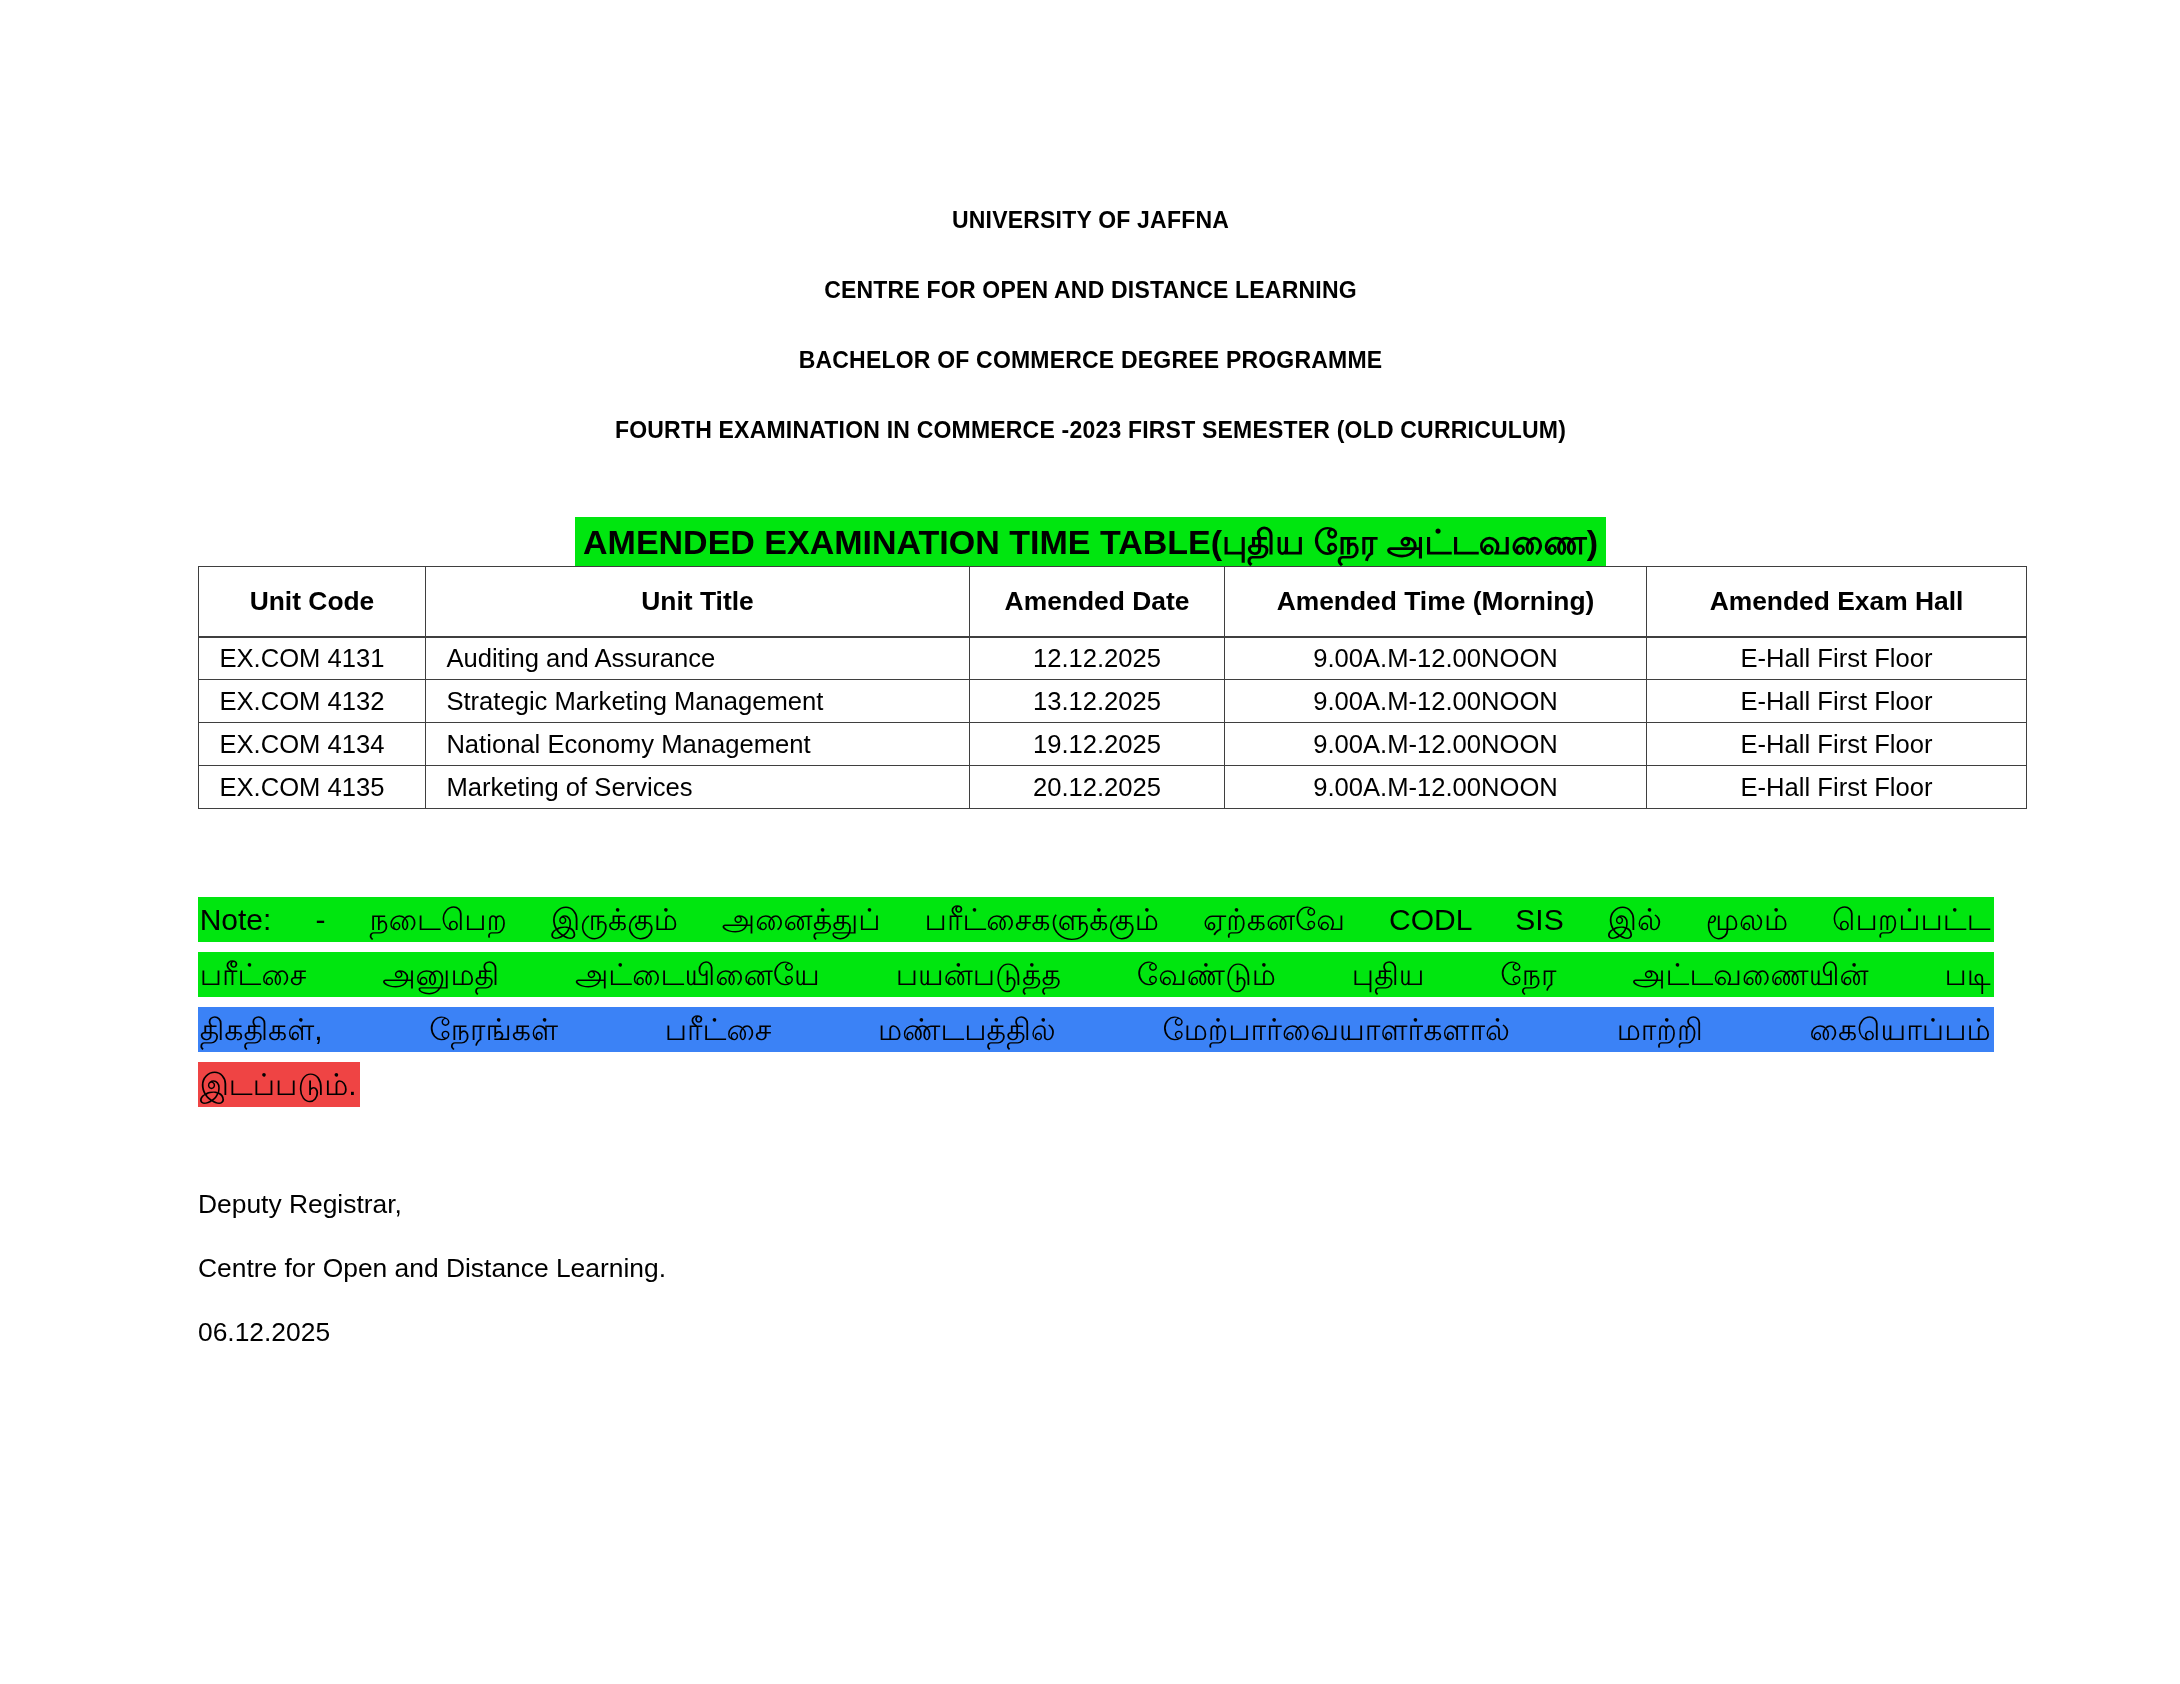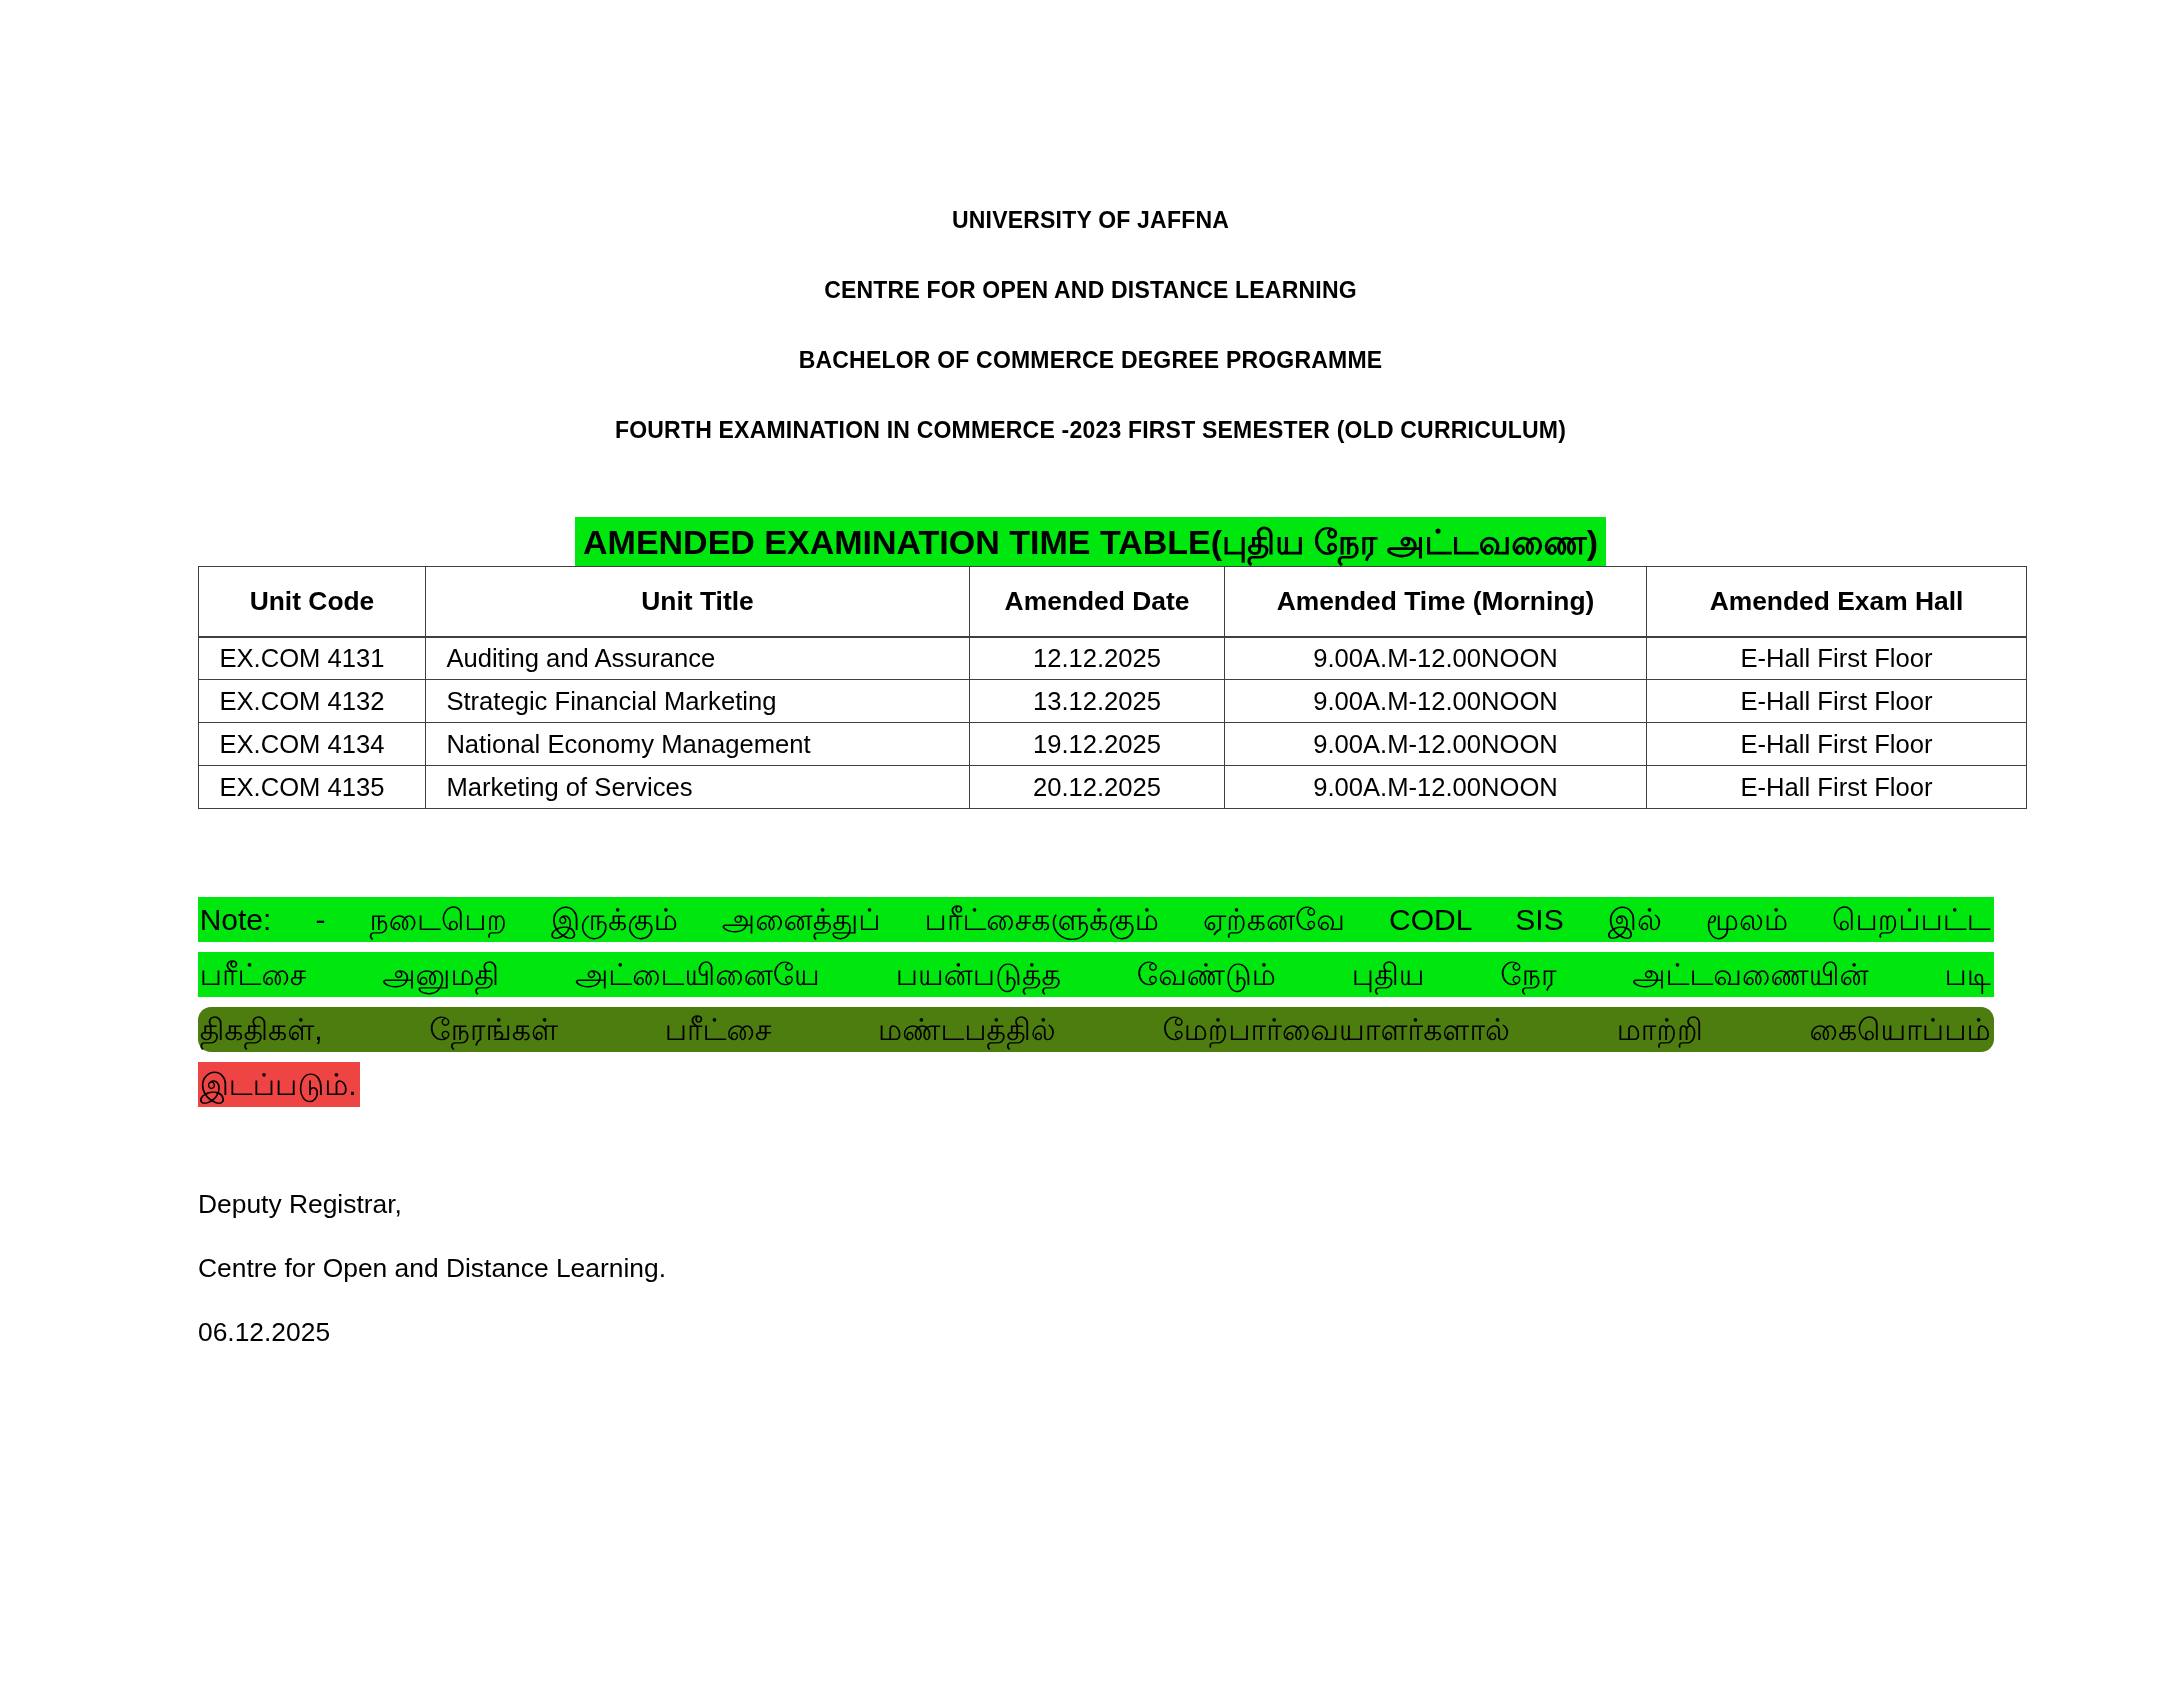--- a/index.html
+++ b/index.html
@@ -123,21 +123,21 @@
       <tbody>
         <tr>
           <td class="left" style="border-color: rgb(63, 63, 63);">EX.COM 4131</td>
           <td class="left" style="border-color: rgb(63, 63, 63);">Auditing and Assurance</td>
           <td style="border-color: rgb(63, 63, 63);">12.12.2025</td>
           <td style="border-color: rgb(63, 63, 63);">9.00A.M-12.00NOON</td>
           <td style="border-color: rgb(63, 63, 63);">E-Hall First Floor</td>
         </tr>
         <tr>
           <td class="left" style="border-color: rgb(63, 63, 63);">EX.COM 4132</td>
-          <td class="left" style="border-color: rgb(63, 63, 63);">Strategic Financial Marketing</td>
+          <td class="left" style="border-color: rgb(63, 63, 63);">Strategic Marketing Management</td>
           <td style="border-color: rgb(63, 63, 63);">13.12.2025</td>
           <td style="border-color: rgb(63, 63, 63);">9.00A.M-12.00NOON</td>
           <td style="border-color: rgb(63, 63, 63);">E-Hall First Floor</td>
         </tr>
         <tr>
           <td class="left" style="border-color: rgb(63, 63, 63);">EX.COM 4134</td>
           <td class="left" style="border-color: rgb(63, 63, 63);">National Economy Management</td>
           <td style="border-color: rgb(63, 63, 63);">19.12.2025</td>
           <td style="border-color: rgb(63, 63, 63);">9.00A.M-12.00NOON</td>
           <td style="border-color: rgb(63, 63, 63);">E-Hall First Floor</td>
@@ -149,21 +149,21 @@
           <td style="border-color: rgb(63, 63, 63);">9.00A.M-12.00NOON</td>
           <td style="border-color: rgb(63, 63, 63);">E-Hall First Floor</td>
         </tr>
       </tbody>
     </table>
   </div>
 
   <div class="note">
     <div class="note-line"><span class="hl" style="background-color: rgb(0, 230, 15);">Note: - நடைபெற இருக்கும் அனைத்துப் பரீட்சைகளுக்கும் ஏற்கனவே CODL SIS இல் மூலம் பெறப்பட்ட</span></div>
     <div class="note-line"><span class="hl" style="background-color: rgb(0, 230, 15);">பரீட்சை அனுமதி அட்டையினையே பயன்படுத்த வேண்டும் புதிய நேர அட்டவணையின் படி</span></div>
-    <div class="note-line"><span class="hl" style="background-color: #4d7c0f; border-radius: 13px;">திகதிகள், நேரங்கள் பரீட்சை மண்டபத்தில் மேற்பார்வையாளர்களால் மாற்றி கையொப்பம்</span></div>
+    <div class="note-line"><span class="hl" style="background-color: #3b82f6;">திகதிகள், நேரங்கள் பரீட்சை மண்டபத்தில் மேற்பார்வையாளர்களால் மாற்றி கையொப்பம்</span></div>
     <div class="note-line last"><span class="hl" style="background-color: #ef4444;">இடப்படும்.</span></div>
   </div>
 
   <div class="signature">
     <div class="sig-line">Deputy Registrar,</div>
     <div class="sig-line">Centre for Open and Distance Learning.</div>
     <div class="sig-line">06.12.2025</div>
   </div>
 
 </div>

